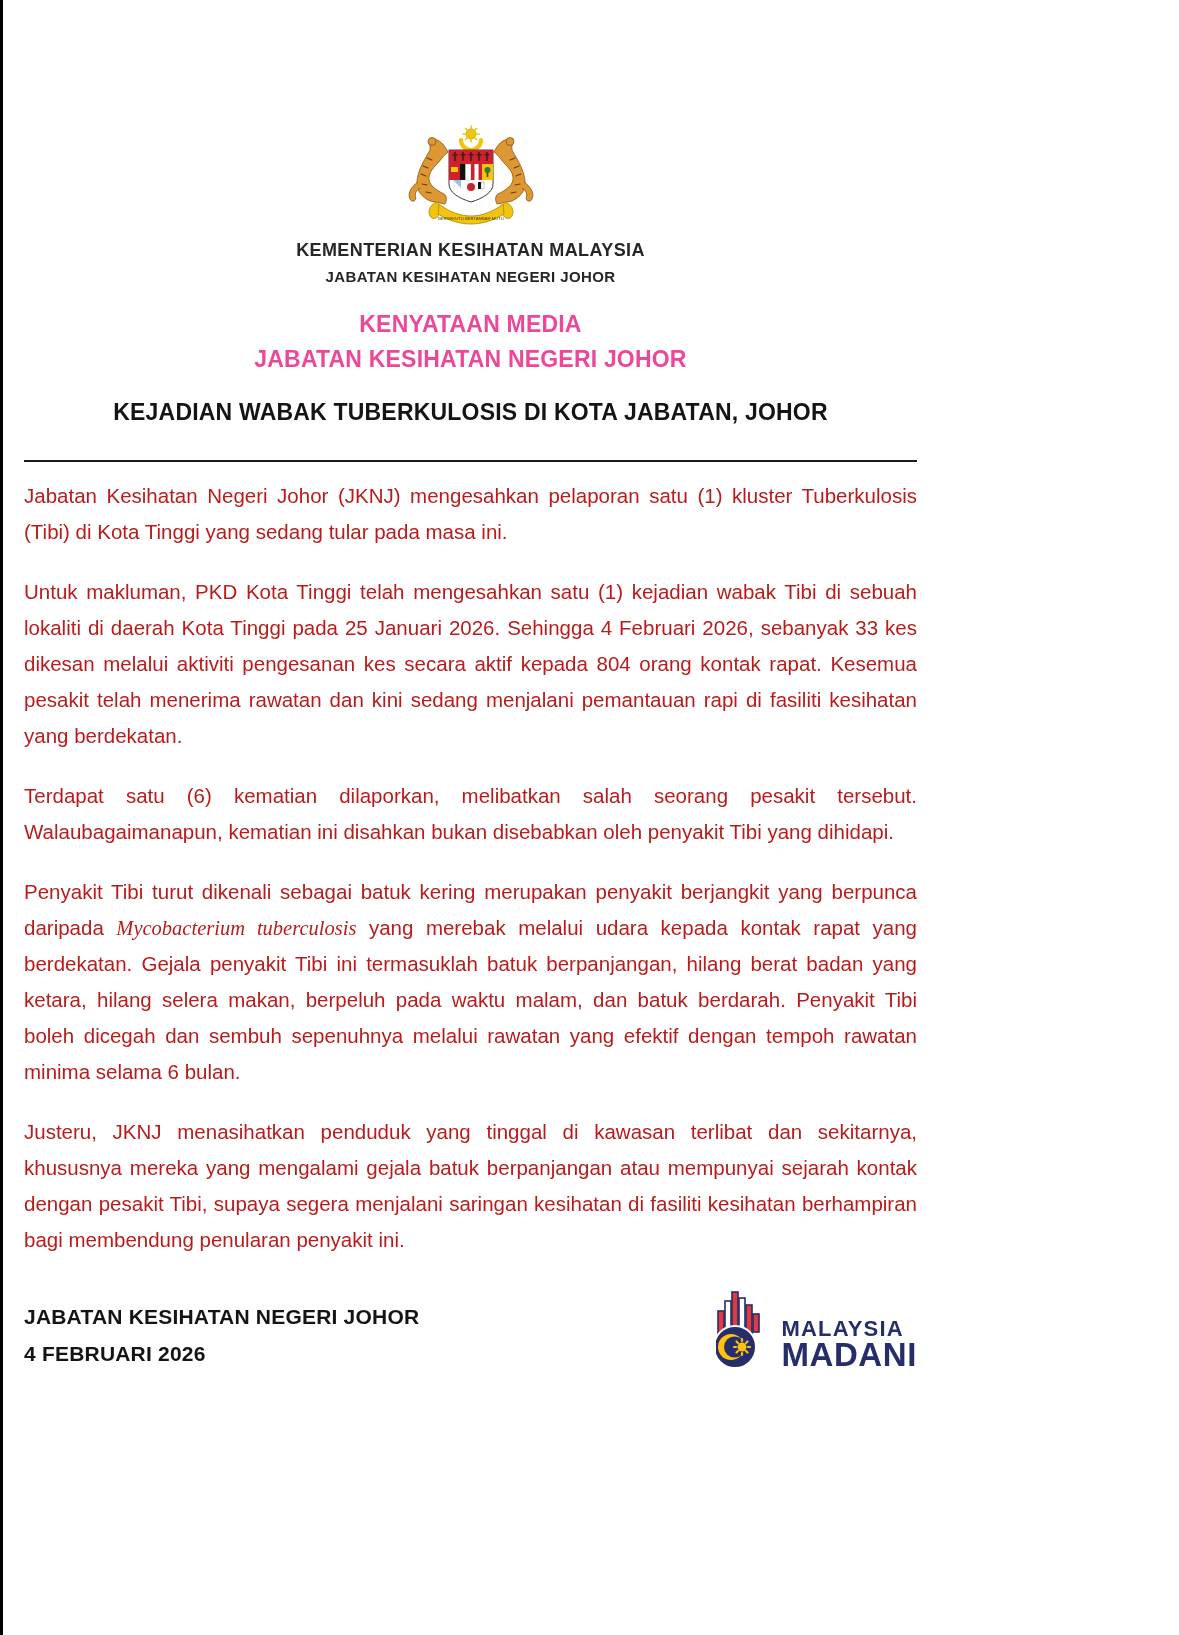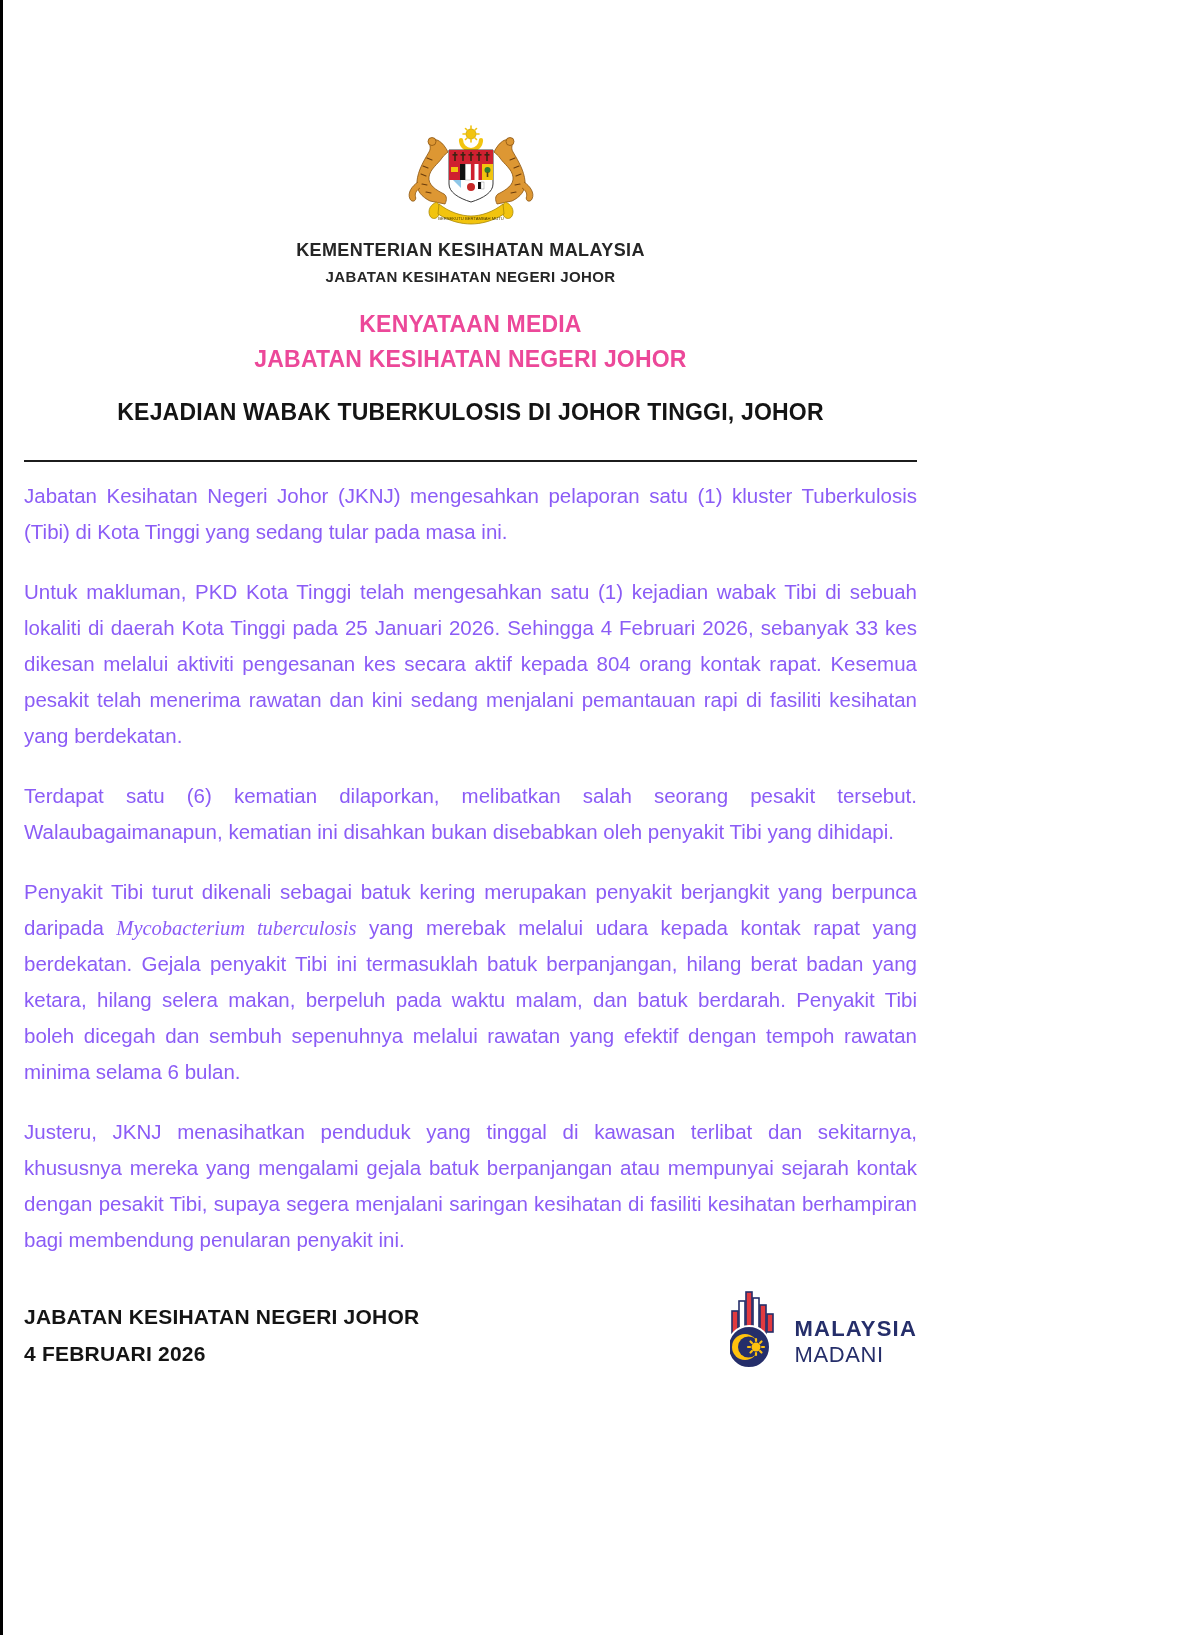--- a/index.html
+++ b/index.html
@@ -16,35 +16,35 @@
   .crest{ width:140px;height:104px; display:inline-block; }
   .ministry{ margin-top:8px; font-size:18px; font-weight:bold; letter-spacing:0.4px; color:#262626;}
   .dept{ margin-top:7px; font-size:15px; font-weight:bold; letter-spacing:0.4px; color:#262626;}
   .titles{ margin-top:22px; text-align:center; font-weight:bold; color:#ec4899; }
   .titles .t{ font-size:23px; line-height:35px; letter-spacing:0.2px;}
   .subject{ margin-top:22px; text-align:center; font-weight:bold; font-size:23px; color:#141414; letter-spacing:0.2px;}
   .rule{ width:893px; margin:34px auto 0 auto; border-bottom:2px solid #1c1c1c; }
   main{
     width:893px; margin:16px auto 0 auto;
     font-size:20.5px; line-height:36px;
-    text-align:justify; color:#8b5cf6;
+    text-align:justify; color:#b91c1c;
   }
   main p{ margin:0 0 24px 0; }
   main p:last-child{ margin-bottom:16px; }
   main em{ font-style:italic;font-family:Liberation Serif, serif; }
   footer{
     width:893px; margin:40px auto 0 auto;
     display:flex; justify-content:space-between; align-items:flex-start;
   }
   .issuer-block{ font-size:21px; font-weight:bold; line-height:37px; color:#141414; letter-spacing:0.2px;}
   .madani{ display:flex; align-items:flex-end; gap:17px; margin-top:-10px;}
   .madani-icon{ width:48px; height:82px; }
   .madani-text{ display:flex; flex-direction:column; justify-content:flex-start; padding-top:16px;}
   .madani-line1{ font-size:22px; font-weight:bold; letter-spacing:1.2px; line-height:23px; }
-  .madani-line2{ font-size:22px; font-weight:normal; letter-spacing:0.6px; line-height:30px; }
+  .madani-line2{ font-size:33px; font-weight:bold; letter-spacing:0.6px; line-height:30px; }
 </style>
 </head>
 <body>
 
 <div class="page">
   <div class="edge-strip"></div>
 
   <header>
     
     <svg class="crest" viewBox="0 0 140 104" xmlns="http://www.w3.org/2000/svg">
@@ -131,21 +131,21 @@
 
     <div class="ministry">KEMENTERIAN KESIHATAN MALAYSIA</div>
     <div class="dept">JABATAN KESIHATAN NEGERI JOHOR</div>
   </header>
 
   <section class="titles">
     <div class="t">KENYATAAN MEDIA</div>
     <div class="t">JABATAN KESIHATAN NEGERI JOHOR</div>
   </section>
 
-  <div class="subject">KEJADIAN WABAK TUBERKULOSIS DI JOHOR TINGGI, JOHOR</div>
+  <div class="subject">KEJADIAN WABAK TUBERKULOSIS DI KOTA JABATAN, JOHOR</div>
 
   <div class="rule"></div>
 
   <main id="body-text">
       <p><span>Jabatan Kesihatan Negeri Johor (JKNJ) mengesahkan pelaporan satu (1) kluster Tuberkulosis (Tibi) di Kota Tinggi yang sedang tular pada masa ini.</span></p>
       <p><span>Untuk makluman, PKD Kota Tinggi telah mengesahkan satu (1) kejadian wabak Tibi di sebuah lokaliti di daerah Kota Tinggi pada 25 Januari 2026. Sehingga 4 Februari 2026, sebanyak 33 kes dikesan melalui aktiviti pengesanan kes secara aktif kepada 804 orang kontak rapat. Kesemua pesakit telah menerima rawatan dan kini sedang menjalani pemantauan rapi di fasiliti kesihatan yang berdekatan.</span></p>
       <p><span>Terdapat satu (6) kematian dilaporkan, melibatkan salah seorang pesakit tersebut. Walaubagaimanapun, kematian ini disahkan bukan disebabkan oleh penyakit Tibi yang dihidapi.</span></p>
       <p><span>Penyakit Tibi turut dikenali sebagai batuk kering merupakan penyakit berjangkit yang berpunca daripada </span><em>Mycobacterium tuberculosis</em><span> yang merebak melalui udara kepada kontak rapat yang berdekatan. Gejala penyakit Tibi ini termasuklah batuk berpanjangan, hilang berat badan yang ketara, hilang selera makan, berpeluh pada waktu malam, dan batuk berdarah. Penyakit Tibi boleh dicegah dan sembuh sepenuhnya melalui rawatan yang efektif dengan tempoh rawatan minima selama 6 bulan.</span></p>
       <p><span>Justeru, JKNJ menasihatkan penduduk yang tinggal di kawasan terlibat dan sekitarnya, khususnya mereka yang mengalami gejala batuk berpanjangan atau mempunyai sejarah kontak dengan pesakit Tibi, supaya segera menjalani saringan kesihatan di fasiliti kesihatan berhampiran bagi membendung penularan penyakit ini.</span></p>
     </main>

